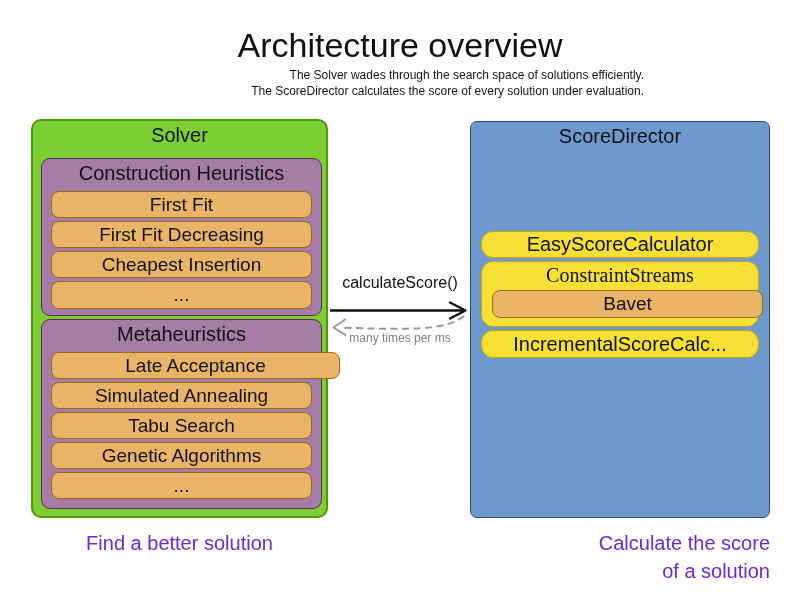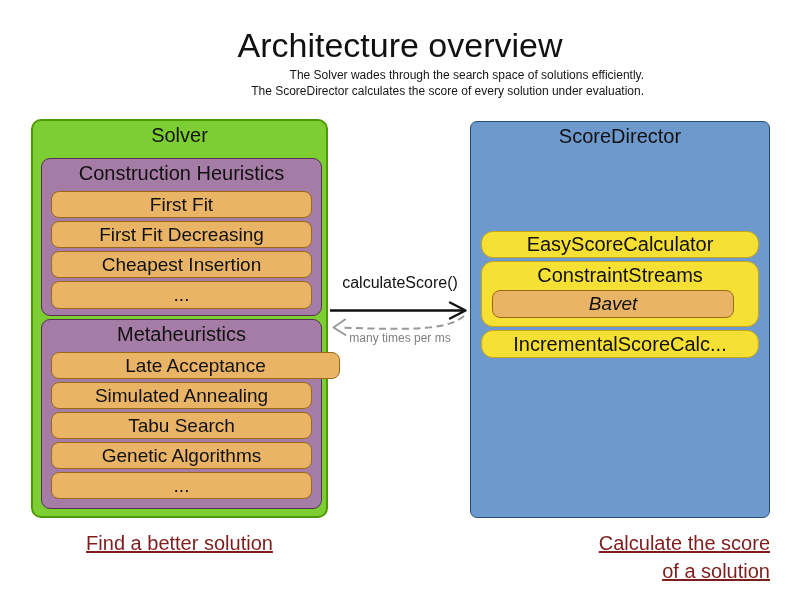--- a/index.html
+++ b/index.html
@@ -45,24 +45,24 @@
     background:var(--item_fill); border:1.5px solid var(--item_border);
     display:flex; align-items:center; justify-content:center;
     font-size:19px; color:#111;
   }
   .calc {
     position:absolute; box-sizing:border-box; border-radius:12px;
     background:var(--calculator_fill); border:1.5px solid var(--calculator_border);
     font-size:20px; color:#111;
   }
   .calc-flex { display:flex; align-items:center; justify-content:center; }
-  .calc-label { position:absolute; left:0; top:2px; width:100%; text-align:center; font-size:20px; }
+  .calc-label { position:absolute; left:0; top:2px; width:100%; text-align:center; font-size:20px;font-family:Liberation Serif, serif; }
   .caption {
     position:absolute; top:529px; font-size:20px; line-height:28px;
-    text-align:center; color:#7f1d1d;text-decoration:underline;
+    text-align:center; color:#6d28d9;
   }
   .call-label {
     position:absolute; left:325px; top:274px; width:150px;
     font-size:16px; text-align:center; color:#111;
   }
   .freq-label {
     position:absolute; left:325px; top:331px; width:150px;
     font-size:12px; text-align:center; color:var(--frequency_text);
   }
   svg.arrows { position:absolute; left:0; top:0; pointer-events:none; }
@@ -100,21 +100,21 @@
     </div>
   </div>
 
   <div class="big-box director-box">
     <div class="box-title">ScoreDirector</div>
 
     <div class="calc calc-flex" style="left:10px; top:109px; width:278px; height:27px;">EasyScoreCalculator</div>
 
     <div class="calc" style="left:10px; top:139px; width:278px; height:66px;">
       <div class="calc-label">ConstraintStreams</div>
-      <div class="item" style="left:10px; top:28px; width:242px; height:28px;font-style:italic;">Bavet</div>
+      <div class="item" style="left:10px; top:28px; width:271px; height:28px;">Bavet</div>
     </div>
 
     <div class="calc calc-flex" style="left:10px; top:208px; width:278px; height:28px;">IncrementalScoreCalc...</div>
   </div>
 
   <svg class="arrows" width="800" height="600" viewBox="0 0 800 600">
     <g>
       <line x1="330" y1="310.5" x2="463" y2="310.5" stroke="var(--arrow_black)" stroke-width="2.4"></line>
       <polyline points="450,302.5 465.5,310.5 450,318.5" fill="none" stroke="var(--arrow_black)" stroke-width="2.4" stroke-linecap="round" stroke-linejoin="round"></polyline>
     </g>

